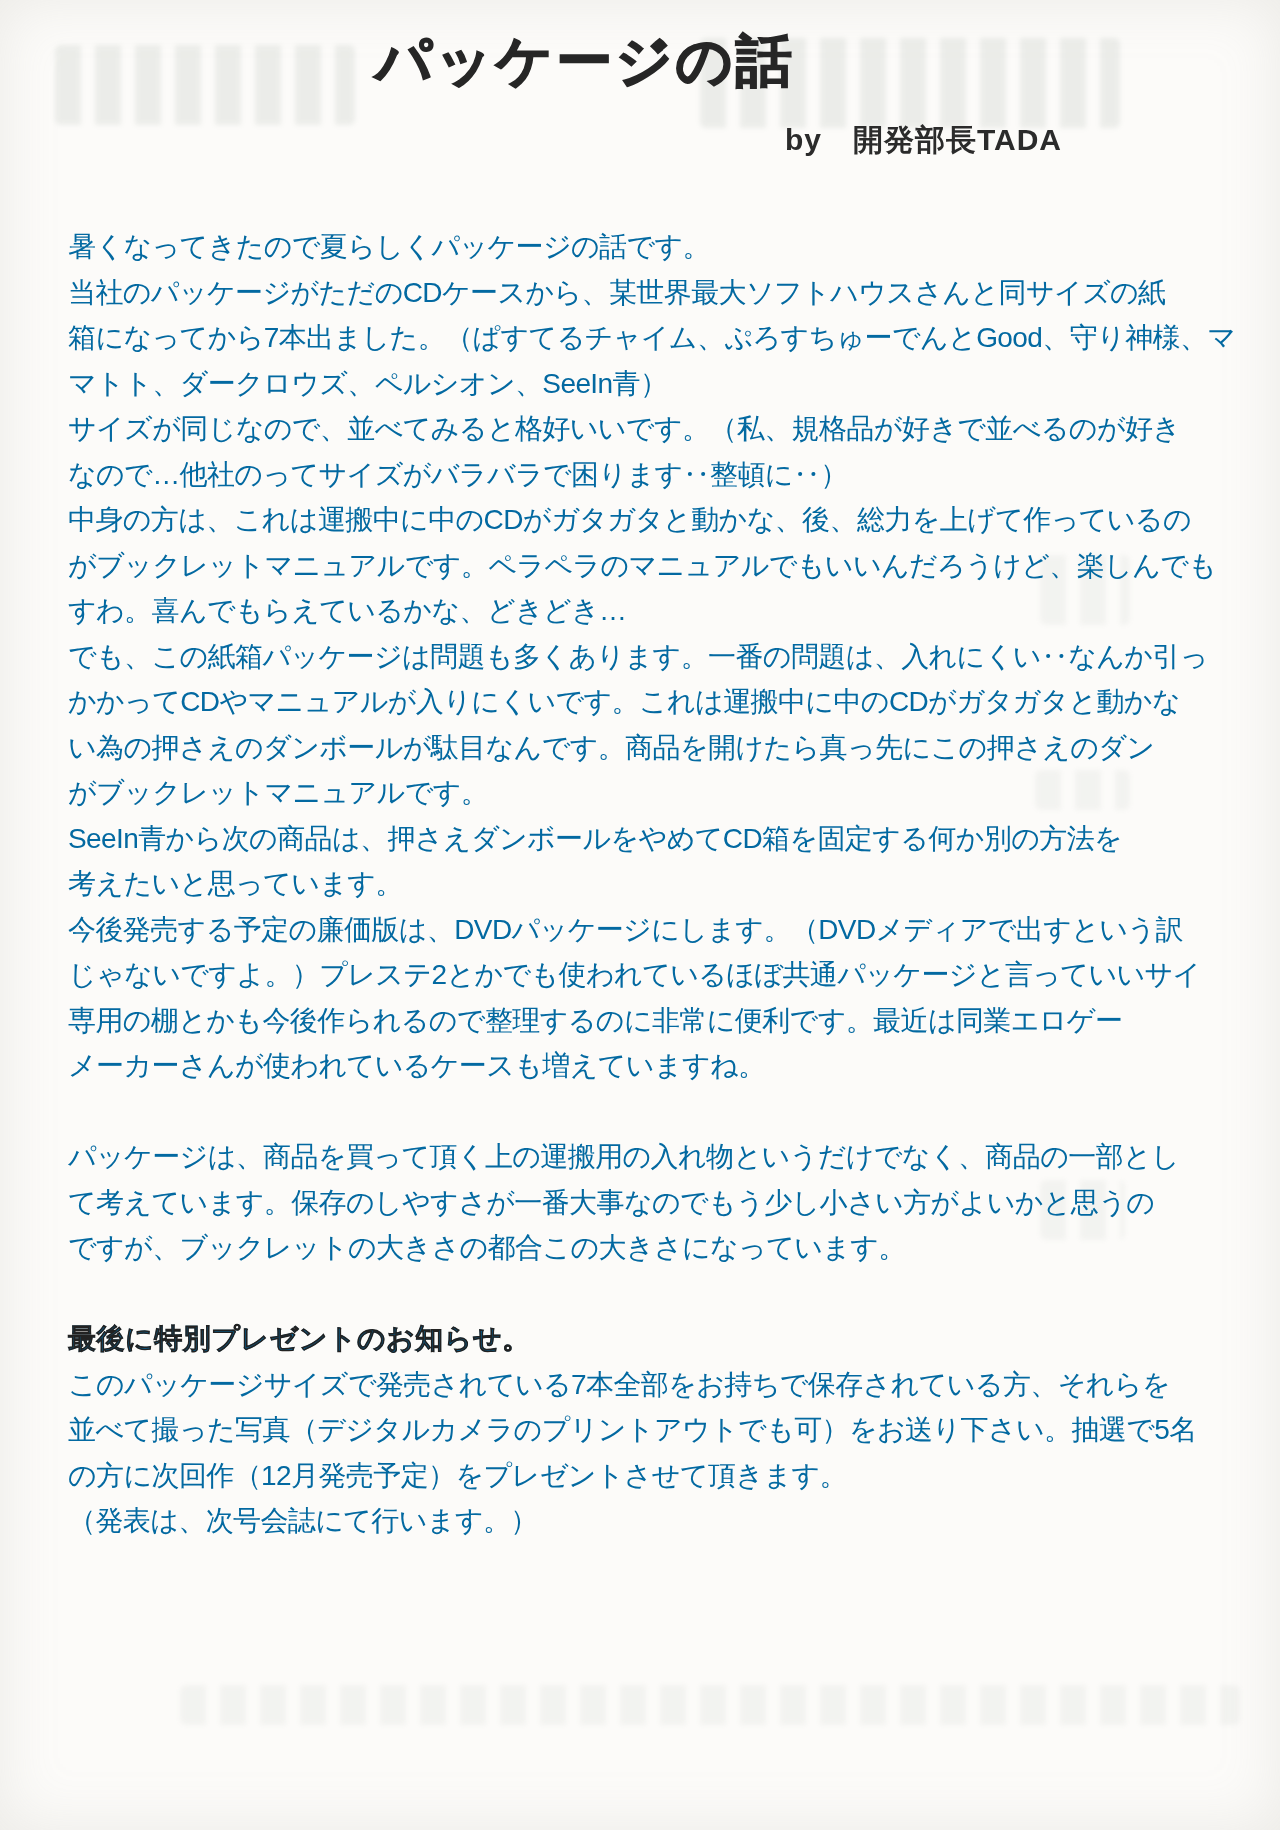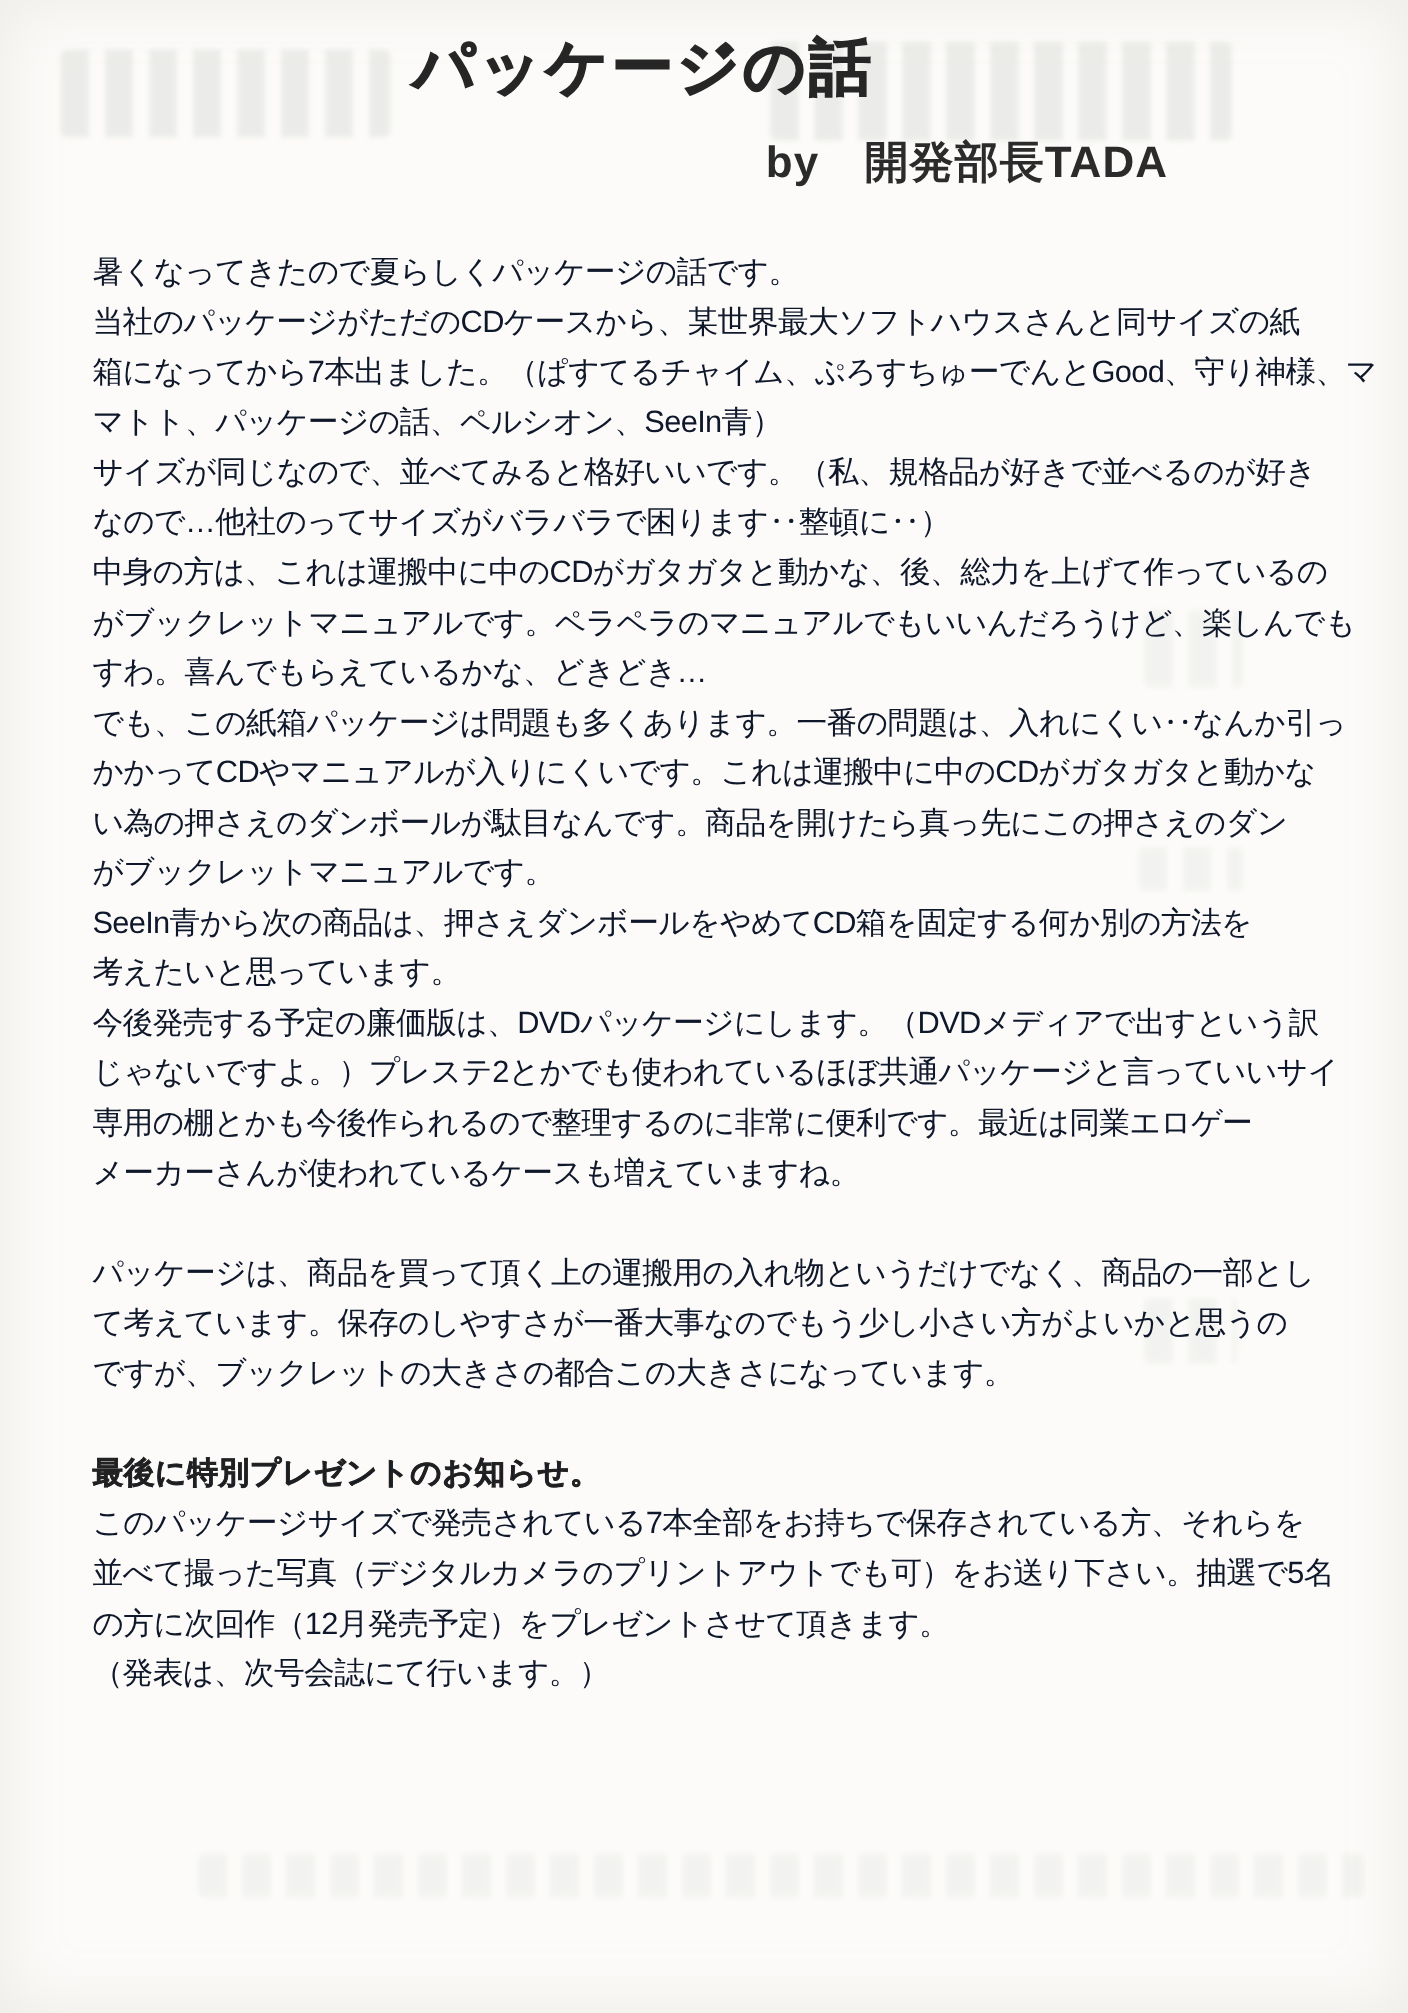--- a/index.html
+++ b/index.html
@@ -36,29 +36,29 @@
     font-size:56px;
     font-weight:700;
     letter-spacing:3px;
     color:#262626;
     -webkit-text-stroke:1.5px #262626;
   }
   .byline{
     position:absolute;
     top:120px;left:0;width:1062px;
     text-align:right;
-    font-size:40px;
+    font-size:30px;
     font-weight:700;
     color:#2b2b2b;
     letter-spacing:1px;
   }
   .body-text{
     position:absolute;
-    left:84px;top:224px;width:1040px;
-    color:#0f172a;
+    left:68px;top:224px;width:1040px;
+    color:#0369a1;
   }
   .bodyline{
     height:45.5px;
     line-height:45.5px;
     font-size:28px;
     letter-spacing:-0.6px;
     white-space:nowrap;
     font-weight:400;
   }
   .bodyline.bold{
@@ -80,21 +80,21 @@
   <div class="bleed light" style="left:180px;top:1685px;width:1060px;height:40px;"></div>
 
   <div class="title">パッケージの話</div>
 
   <div class="byline">by　開発部長TADA</div>
 
   <div class="body-text" id="body-text">
       <div class="bodyline">暑くなってきたので夏らしくパッケージの話です。</div>
       <div class="bodyline">当社のパッケージがただのCDケースから、某世界最大ソフトハウスさんと同サイズの紙</div>
       <div class="bodyline">箱になってから7本出ました。（ぱすてるチャイム、ぷろすちゅーでんとGood、守り神様、マ</div>
-      <div class="bodyline">マトト、パッケージの話、ペルシオン、SeeIn青）</div>
+      <div class="bodyline">マトト、ダークロウズ、ペルシオン、SeeIn青）</div>
       <div class="bodyline">サイズが同じなので、並べてみると格好いいです。（私、規格品が好きで並べるのが好き</div>
       <div class="bodyline">なので…他社のってサイズがバラバラで困ります‥整頓に‥）</div>
       <div class="bodyline">中身の方は、これは運搬中に中のCDがガタガタと動かな、後、総力を上げて作っているの</div>
       <div class="bodyline">がブックレットマニュアルです。ペラペラのマニュアルでもいいんだろうけど、楽しんでも</div>
       <div class="bodyline">すわ。喜んでもらえているかな、どきどき…</div>
       <div class="bodyline">でも、この紙箱パッケージは問題も多くあります。一番の問題は、入れにくい‥なんか引っ</div>
       <div class="bodyline">かかってCDやマニュアルが入りにくいです。これは運搬中に中のCDがガタガタと動かな</div>
       <div class="bodyline">い為の押さえのダンボールが駄目なんです。商品を開けたら真っ先にこの押さえのダン</div>
       <div class="bodyline">がブックレットマニュアルです。</div>
       <div class="bodyline">SeeIn青から次の商品は、押さえダンボールをやめてCD箱を固定する何か別の方法を</div>

